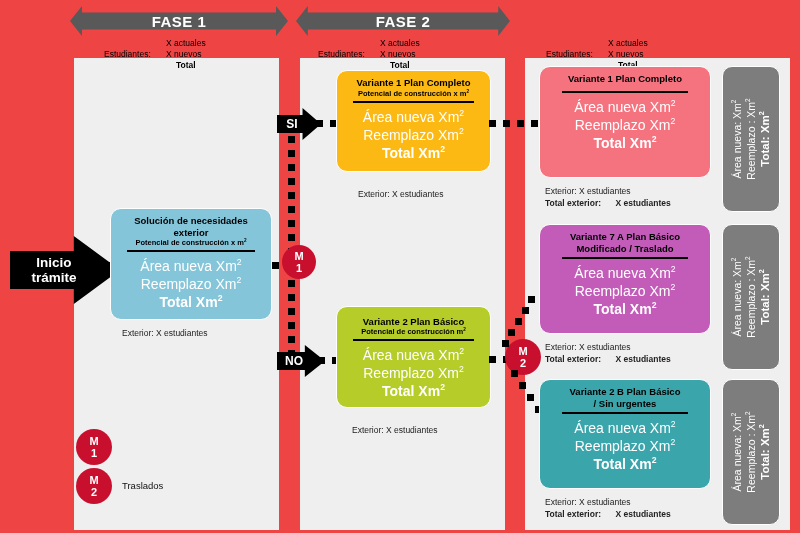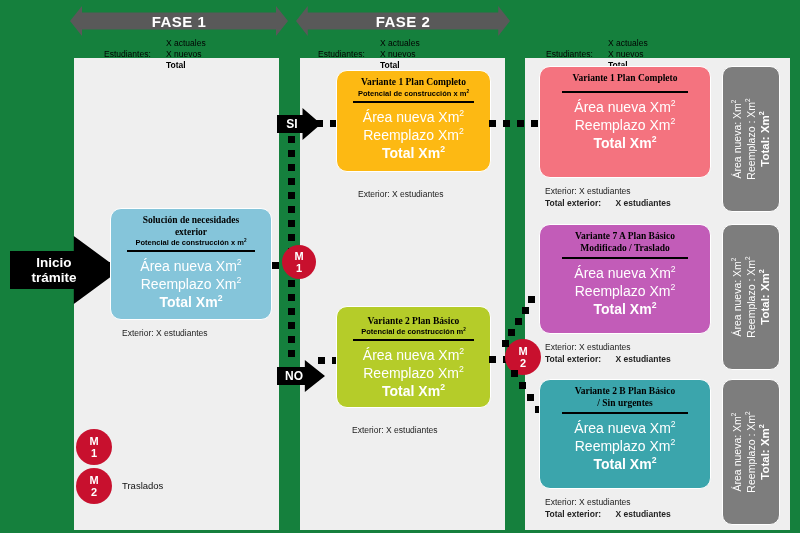--- a/index.html
+++ b/index.html
@@ -2,21 +2,21 @@
 <html><head>
 <meta charset="utf-8">
 <style>
   * { box-sizing: border-box; margin: 0; padding: 0; }
   html, body {
     width: 800px; height: 533px;
     background: #ffffff;
     font-family: "Liberation Sans", sans-serif;
     overflow: hidden;
   }
-  #stage { position: relative; width: 800px; height: 533px; background:#15803d; }
+  #stage { position: relative; width: 800px; height: 533px; background:#ef4444; }
 
   
   .phase-arrow {
     position: absolute;
     height: 30px;
     background: #595959;
     display: flex; align-items: center; justify-content: center;
     color: #fff;
     font-size: 15px;
     font-weight: bold;
@@ -25,40 +25,39 @@
   }
   .phase-students {
     position: absolute;
     font-size: 8.5px;
     color: #000;
     line-height: 11px;
     white-space: nowrap;
   }
   .phase-students .lbl { position:absolute; left:0; top:11px; }
   .phase-students .vals { position:absolute; left:62px; top:0px; }
-  .phase-students .vals b { font-weight: bold; }
+  .phase-students .vals b { font-weight: bold; text-align: center; }
 
   
   .col-bg { position: absolute; background: #efefef; }
 
   
   .box {
     position: absolute;
     border-radius: 11px;
     border: 1.5px solid #ffffff;
     color: #ffffff;
     text-align: center;
     padding: 6px 6px 4px 6px;
     display: flex; flex-direction: column;
     align-items: center;
   }
   .box .title {
     font-size: 9.5px; font-weight: bold; color: #000; line-height: 11.5px;
     width: 88%;
-    font-family: Liberation Serif, serif;
   }
   .box .subtitle {
     font-size: 7.5px; font-weight: bold; color: #000; line-height: 9px;
   }
   .box .rule {
     width: 86%; height: 2px; background:#000; margin: 3px 0 5px 0;
   }
   .box .rule.wide { width: 80%; margin-top: 6px; }
   .box .line { font-size: 14px; line-height: 18px; color:#ffffff; }
   .box .line.total { font-weight: bold; }
@@ -217,21 +216,21 @@
   <div class="marker" style="left:282px; top:245px; width:34px; height:34px;">
     <span class="m">M</span>
     <span class="n">1</span>
   </div>
 
   <div class="blk-arrow si-no" style="left:277px; top:108px; width:44px; height:32px;">
     <span>SI</span>
   </div>
   <div class="dots-h" style="left:316px; top:120px; width:22px;"></div>
 
-  <div class="blk-arrow si-no" style="left:277px; top:360px; width:48px; height:32px;">
+  <div class="blk-arrow si-no" style="left:277px; top:345px; width:48px; height:32px;">
     <span>NO</span>
   </div>
   <div class="dots-h" style="left:318px; top:357px; width:22px;"></div>
 
   <div class="box box-orange" style="left:336px; top:70px; width:155px; height:102px;">
     <div class="title">Variante 1 Plan Completo</div>
     <div class="subtitle">Potencial de construcción x m<sup>2</sup></div>
     <div class="rule"></div>
     <div class="line">Área nueva Xm<sup>2</sup></div>
     <div class="line">Reemplazo  Xm<sup>2</sup></div>

